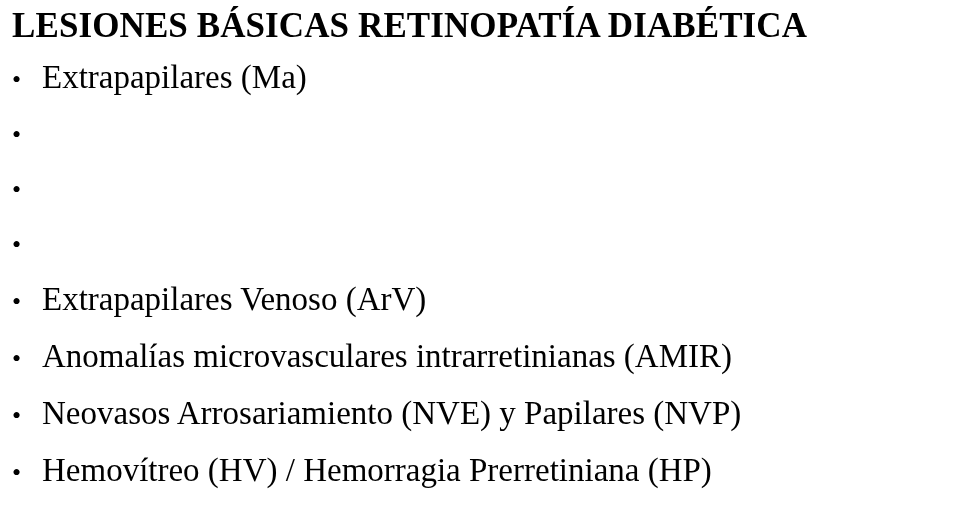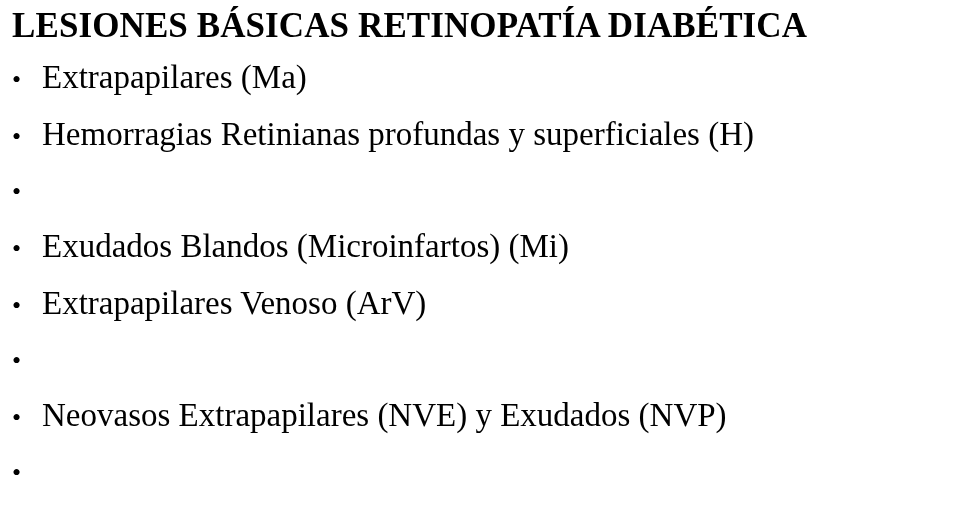--- a/index.html
+++ b/index.html
@@ -63,44 +63,44 @@
 
   <ul class="bullet-list">
 
     <li class="bullet-item">
       <span class="bullet-marker">•</span>
       <span class="bullet-text">Extrapapilares (Ma)</span>
     </li>
 
     <li class="bullet-item">
       <span class="bullet-marker">•</span>
-      <span class="bullet-text">Hemorragias Retinianas profundas y superficiales (H)</span>
     </li>
 
     <li class="bullet-item">
       <span class="bullet-marker">•</span>
     </li>
 
     <li class="bullet-item">
       <span class="bullet-marker">•</span>
-      <span class="bullet-text">Exudados Blandos (Microinfartos) (Mi)</span>
     </li>
 
     <li class="bullet-item">
       <span class="bullet-marker">•</span>
       <span class="bullet-text">Extrapapilares Venoso (ArV)</span>
     </li>
 
     <li class="bullet-item">
       <span class="bullet-marker">•</span>
+      <span class="bullet-text">Anomalías microvasculares intrarretinianas (AMIR)</span>
     </li>
 
     <li class="bullet-item">
       <span class="bullet-marker">•</span>
-      <span class="bullet-text">Neovasos Extrapapilares (NVE) y Exudados (NVP)</span>
+      <span class="bullet-text">Neovasos Arrosariamiento (NVE) y Papilares (NVP)</span>
     </li>
 
     <li class="bullet-item">
       <span class="bullet-marker">•</span>
+      <span class="bullet-text">Hemovítreo (HV) / Hemorragia Prerretiniana (HP)</span>
     </li>
 
   </ul>
 </div>
 
 </body></html>

